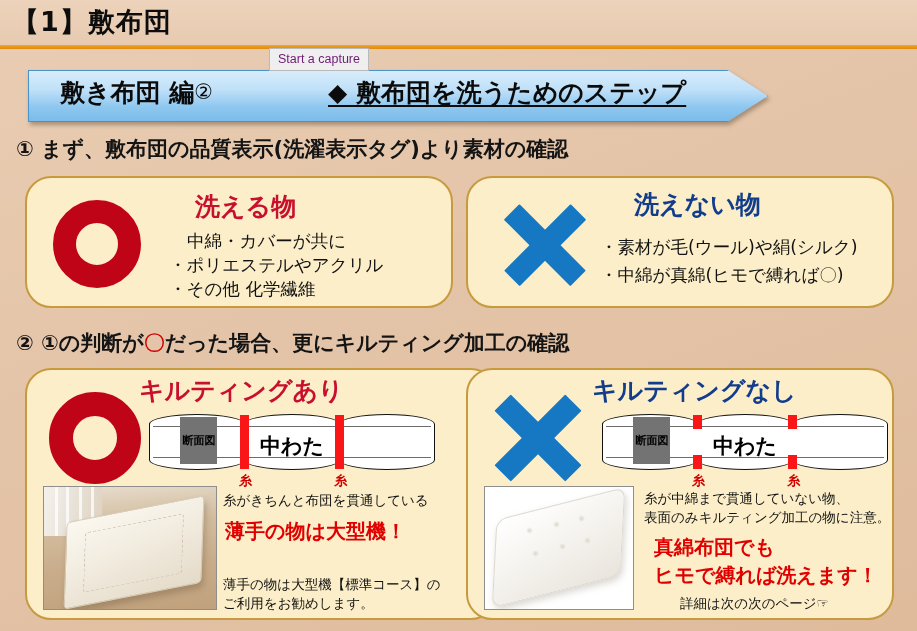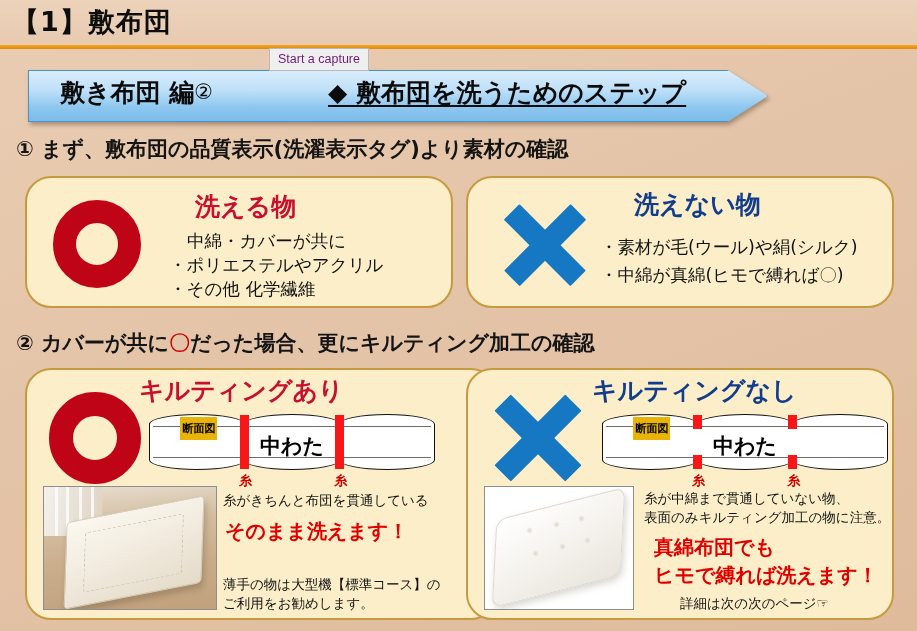--- a/index.html
+++ b/index.html
@@ -67,21 +67,21 @@
   .bodytxt{position:absolute;font-size:17.5px;color:#121212;line-height:1.33;white-space:nowrap;}
 
   
   .diagram{position:absolute;}
   .lobe{position:absolute;top:0;width:33.6%;height:100%;
     background:#fff;border:1.4px solid #111;border-radius:50%/18%;box-sizing:border-box;}
   .lobe.l1{left:0;} .lobe.l2{left:33.2%;} .lobe.l3{left:66.4%;}
   .mid{position:absolute;left:1.5%;top:22%;width:97%;height:56%;background:#fff;
     border-top:1.2px solid #6d6d6d;border-bottom:1.2px solid #6d6d6d;box-sizing:border-box;}
   .dan{position:absolute;left:11%;top:3px;font-size:11px;font-weight:bold;color:#000;
-    background:#eab308;padding:4px 2px;z-index:4;white-space:nowrap;}
+    background:#737373;padding:16px 2px;z-index:4;white-space:nowrap;}
   .naka{position:absolute;left:0;top:33%;width:100%;text-align:center;
     font-size:21px;font-weight:bold;color:#000;z-index:4;}
   .thread-full{position:absolute;top:2%;width:9px;height:96%;background:#fa1616;z-index:5;}
   .thread-stub{position:absolute;width:9px;height:25%;background:#fa1616;z-index:5;}
   .ito{position:absolute;font-size:13px;font-weight:bold;color:#d40000;z-index:5;}
 
   
   .photo{position:absolute;border:1px solid #8e8e8e;overflow:hidden;background:#fff;}
   .ph-floor{position:absolute;inset:0;
     background:linear-gradient(175deg,#e9dfd2 0%,#ddcdb6 16%,#d2bb9d 34%,#c9ad8b 62%,#c0a17c 100%);}
@@ -141,21 +141,21 @@
     <div class="mark-cross" style="left:30px;top:20px;width:94px;height:94px;">
       <span class="b1"></span>
         <span class="b2"></span>
     </div>
     <div class="hd hd-blue" style="left:166px;top:10px;">洗えない物</div>
     <div class="bodytxt" style="left:132px;top:58px;">・素材が毛(ウール)や絹(シルク)</div>
     <div class="bodytxt" style="left:132px;top:86px;">・中綿が真綿(ヒモで縛れば〇)</div>
   </div>
 
   <div class="step" id="step2">
-    <span>② カバーが共に</span><span class="mark-o">〇</span><span>だった場合、更にキルティング加工の確認</span>
+    <span>② ①の判断が</span><span class="mark-o">〇</span><span>だった場合、更にキルティング加工の確認</span>
   </div>
 
   <div class="panel" id="p-quilt">
     <div class="mark-circle" style="left:22px;top:22px;width:92px;height:92px;border-width:24px;"></div>
     <div class="hd hd-red" style="left:112px;top:4px;">キルティングあり</div>
 
     <div class="diagram" style="left:122px;top:44px;width:286px;height:56px;">
       <div class="lobe l1"></div>
         <div class="lobe l2"></div>
         <div class="lobe l3"></div>
@@ -173,21 +173,21 @@
       <div class="ph-window">
         <div class="ph-win-slat" style="left:18%;"></div>
         <div class="ph-win-slat" style="left:38%;"></div>
         <div class="ph-win-slat" style="left:60%;"></div>
         <div class="ph-win-slat" style="left:80%;"></div>
       </div>
       <div class="ph-futon1"></div>
     </div>
 
     <div class="note-ct" style="left:196px;top:122px;">糸がきちんと布団を貫通している</div>
-    <div class="note-red" style="left:198px;top:148px;">そのまま洗えます！</div>
+    <div class="note-red" style="left:198px;top:148px;">薄手の物は大型機！</div>
     <div class="note-sm" style="left:196px;top:205px;">  薄手の物は大型機【標準コース】の</div>
     <div class="note-sm" style="left:196px;top:224px;">  ご利用をお勧めします。</div>
   </div>
 
   <div class="panel" id="p-noquilt">
     <div class="mark-cross" style="left:20px;top:18px;width:100px;height:100px;">
       <span class="b1"></span>
         <span class="b2"></span>
     </div>
     <div class="hd hd-blue" style="left:124px;top:4px;">キルティングなし</div>

